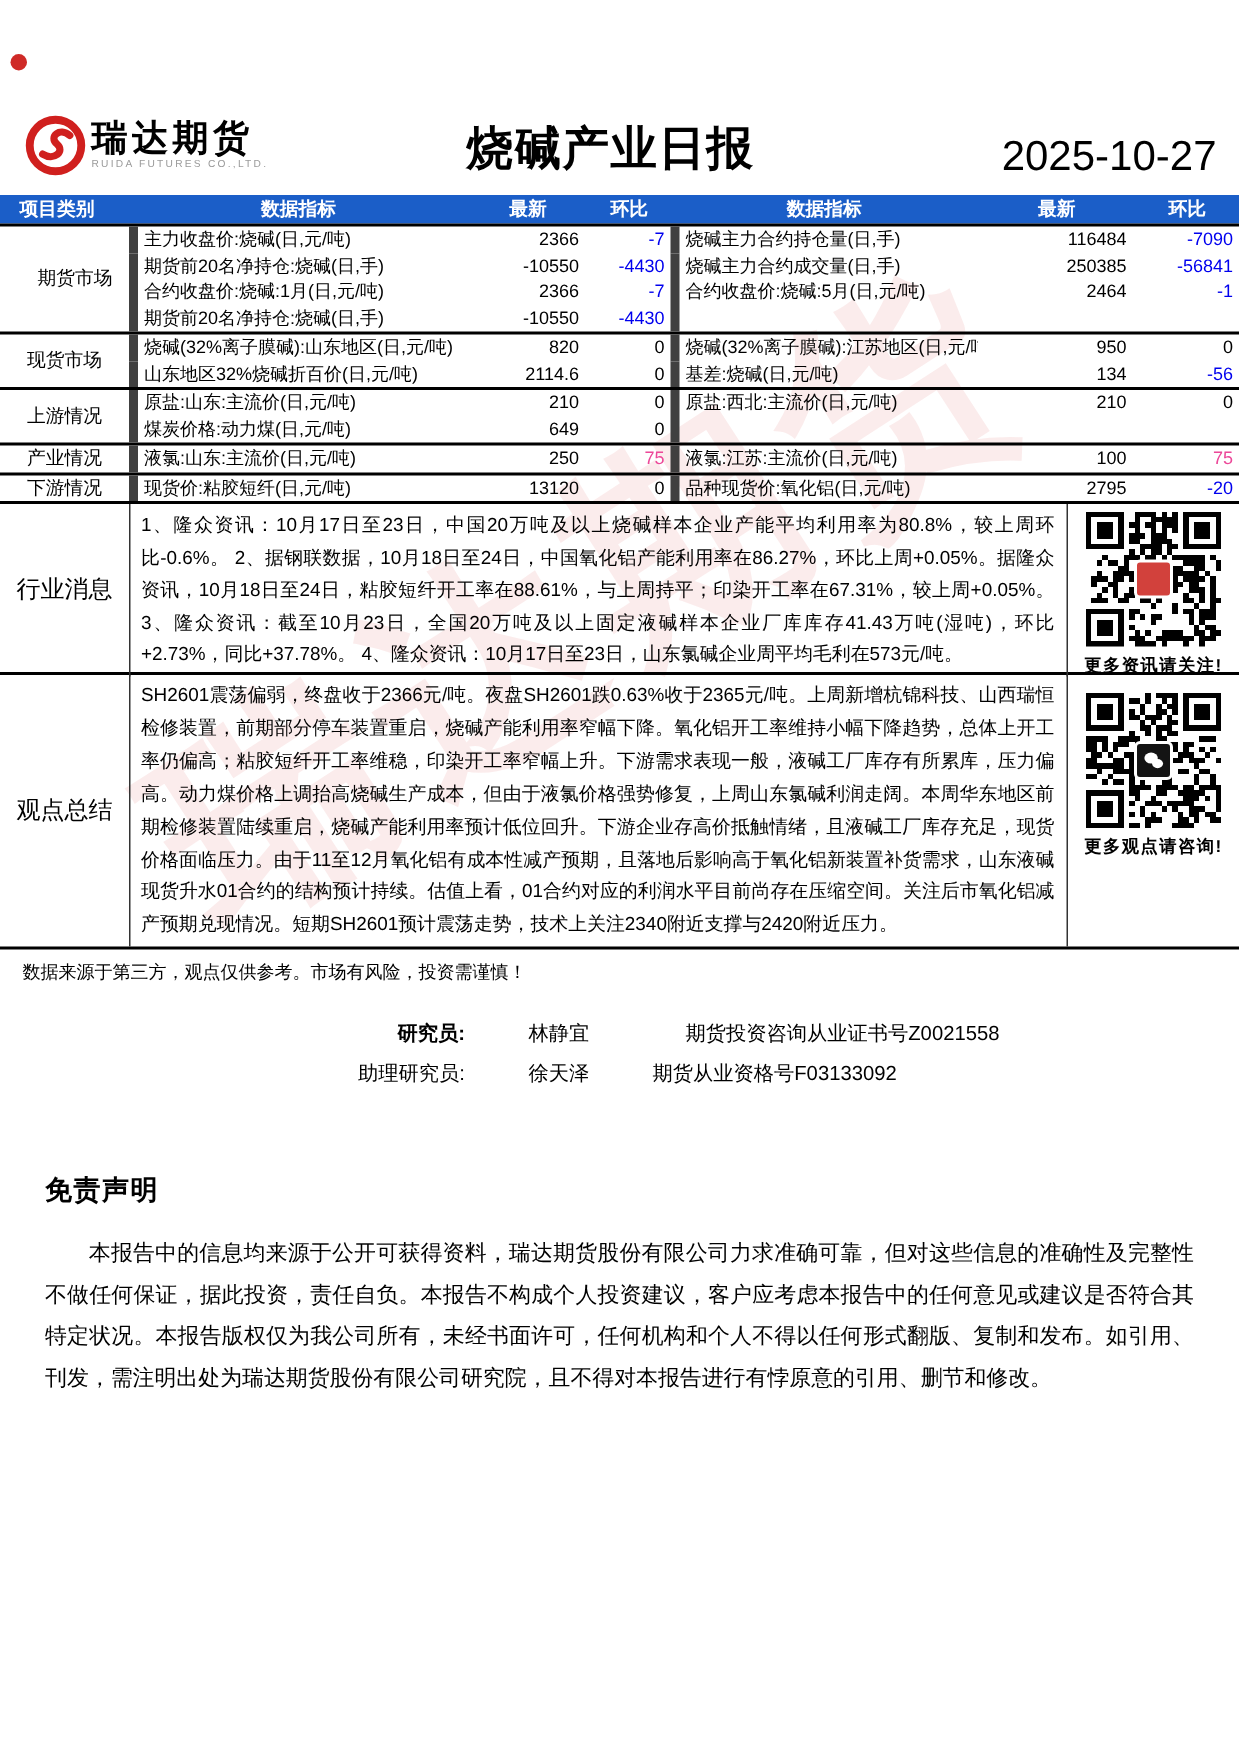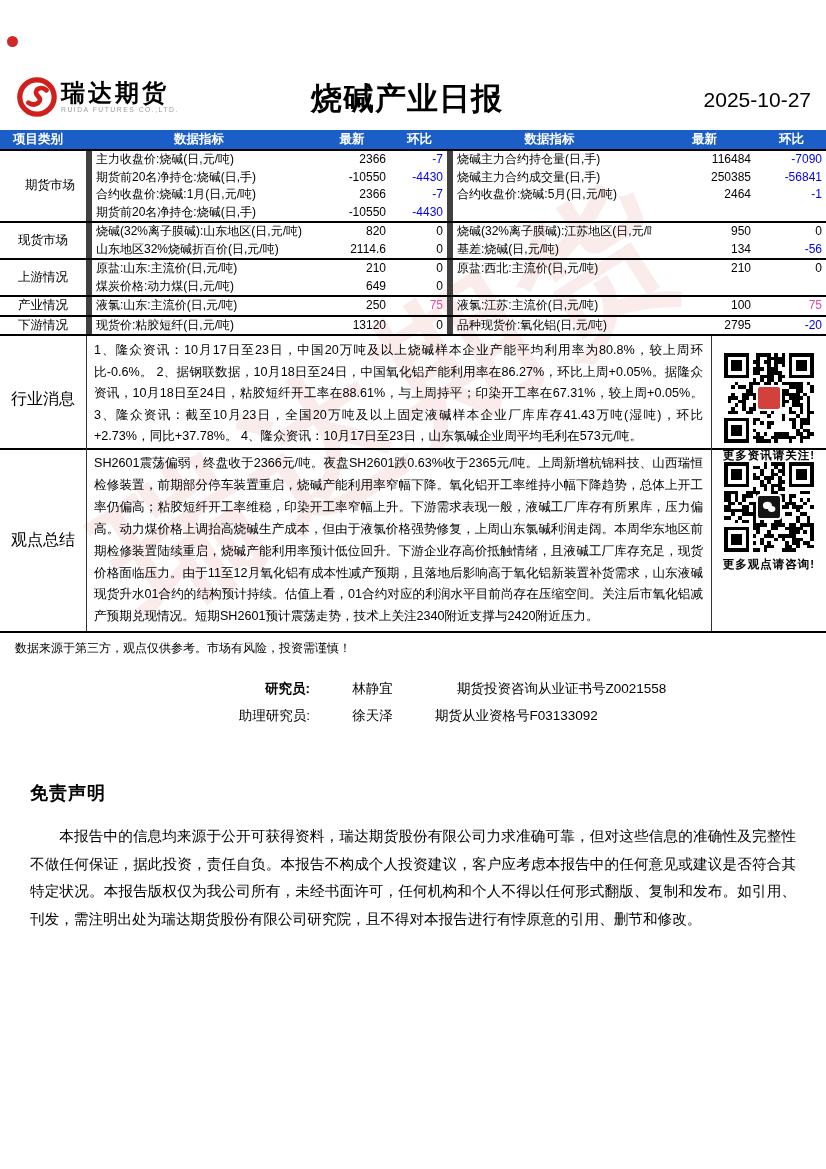--- a/index.html
+++ b/index.html
@@ -14,21 +14,21 @@
     transform:rotate(-33deg);pointer-events:none;white-space:nowrap;
   }
   
   .hdr{position:relative;height:130px;}
   .brand{position:absolute;left:16px;top:76px;display:flex;align-items:flex-start;}
   .brand svg{width:42px;height:42px;}
   .brand-text{margin-left:3px;padding-top:4px;}
   .brand-name{font-size:24px;font-weight:700;letter-spacing:3px;line-height:26px;}
   .brand-sub{font-size:6.8px;color:#9a9a9a;letter-spacing:1.5px;}
   .title{position:absolute;left:0;right:12px;top:78px;text-align:center;font-size:31px;font-weight:700;letter-spacing:1px;}
-  .date{position:absolute;right:15px;top:88px;font-size:21px;}
+  .date{position:absolute;right:15px;top:88px;font-size:28px;}
   
   .rtable{position:relative;}
   .thead{
     display:grid;grid-template-columns:86px 226px 80px 55px 205px 105px 69px;
     background:#1b5ec8;color:#fff;font-weight:700;font-size:12.5px;height:19px;line-height:19px;
   }
   .hc{text-align:center;white-space:nowrap;}
   .hc.first{text-align:left;padding-left:13px;}
   .sect{
     display:grid;grid-template-columns:86px 226px 80px 55px 205px 105px 69px;
@@ -44,21 +44,21 @@
   .pos{color:#ec4899;}
   .bigrow{display:grid;grid-template-columns:86px 626px 114px;border-top:2px solid #000;}
   .bigrow.news{height:112px;}
   .bigrow.sum{height:181px;border-bottom:2px solid #000;}
   .blab{display:flex;align-items:center;justify-content:center;font-size:16px;}
   .bigtext{
     border-left:1px solid #333;border-right:1px solid #333;
     padding:4px 8px 0 7px;font-size:12.6px;line-height:21.6px;text-align:justify;
   }
   .bigrow.sum .bigtext{line-height:21.9px;padding-top:3px;}
-  .qrcol{display:flex;flex-direction:column;align-items:center;padding-top:17px;}
+  .qrcol{display:flex;flex-direction:column;align-items:center;padding-top:5px;}
   .bigrow.sum .qrcol{padding-top:12px;}
   .qrbox{width:90px;height:90px;position:relative;}
   .qrbox svg{width:100%;height:100%;display:block;}
   .qrlogo{
     position:absolute;left:50%;top:50%;width:22px;height:22px;transform:translate(-50%,-50%);
     border-radius:4px;display:flex;align-items:center;justify-content:center;
   }
   .qrlogo.red{background:#d2413c;border:2px solid #fff;}
   .qrlogo.black{background:#141414;border:2px solid #fff;}
   .qrlogo svg{width:16px;height:16px;}

